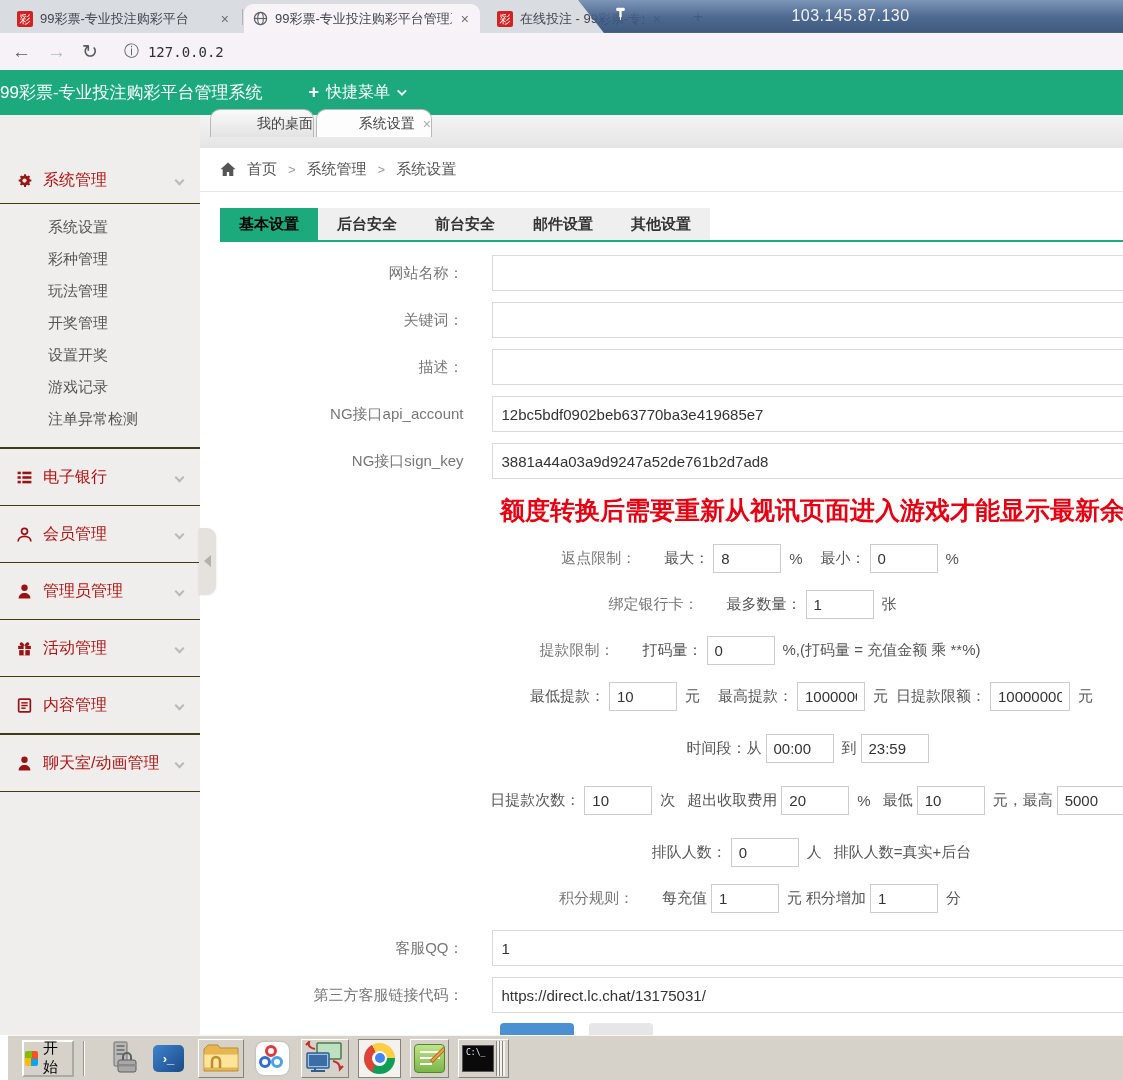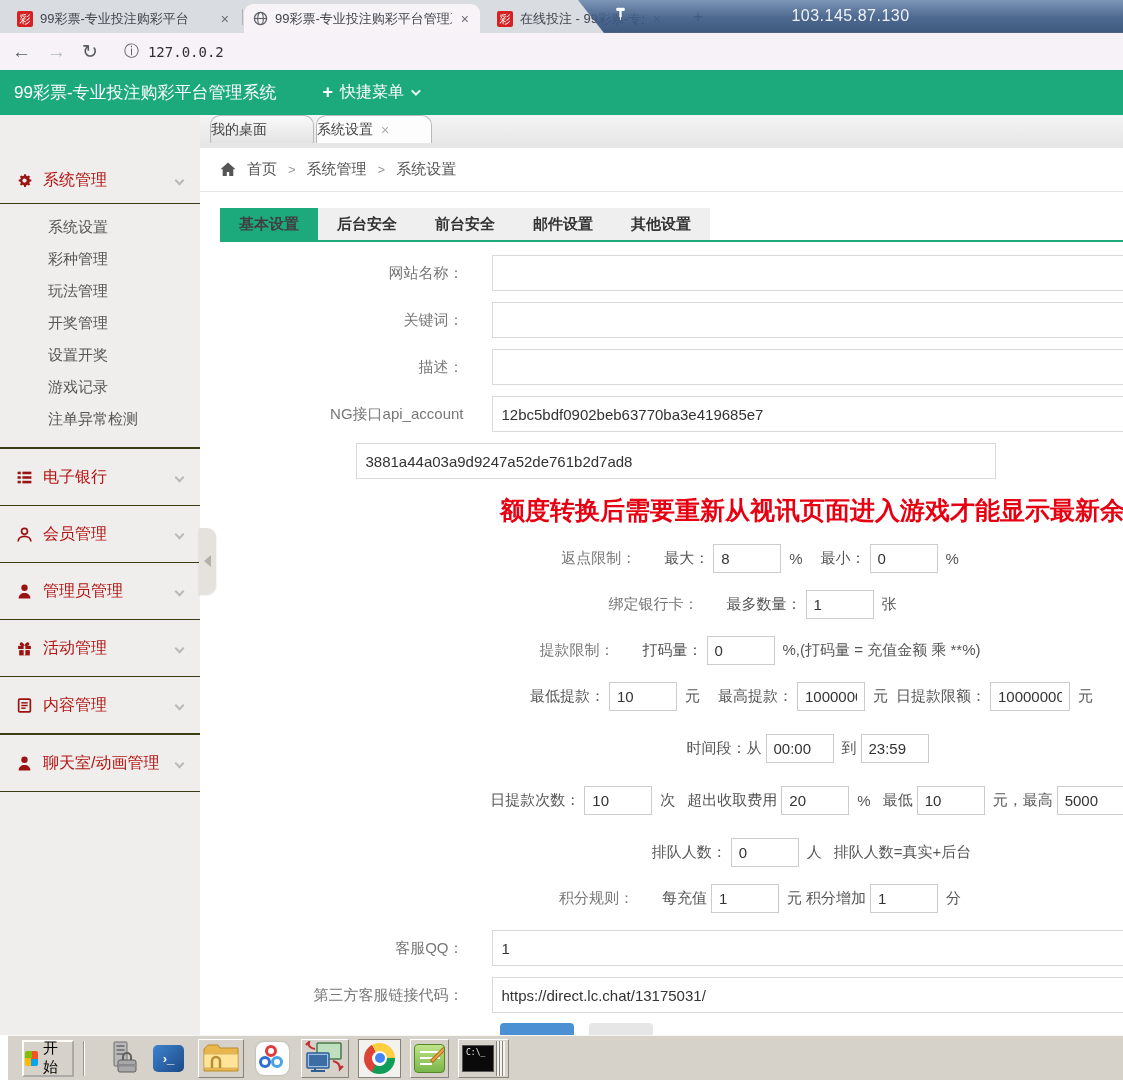--- a/index.html
+++ b/index.html
@@ -27,21 +27,21 @@
   .rdp-pin { position:absolute; left:34px; top:5px; }
 
   .toolbar { height:37px; background:#f7f2f7; display:flex; align-items:center; padding:0 12px; }
   .navbtn { font-size:19px; color:#555a60; margin-right:16px; }
   .navbtn.disabled { color:#b4b8bd; }
   .urlbox { display:flex; align-items:center; gap:9px; margin-left:10px; }
   .info-i { font-size:15px; color:#5f6368; }
   .urltext { font-family:"DejaVu Sans Mono","Liberation Mono",monospace; font-size:14px; color:#2e3033; }
 
   
-  .appheader { height:45px; background:#1caa7c; color:#fff; display:flex; align-items:center; padding-left:14px; }
+  .appheader { height:45px; background:#1caa7c; color:#fff; display:flex; align-items:center; }
   .apptitle { font-size:17px; }
   .quickmenu { display:flex; align-items:center; gap:7px; margin-left:46px; font-size:16px; }
   .qm-plus { font-size:18px; font-weight:bold; }
   .chev { display:inline-block; width:7px; height:7px; border-right:2px solid rgba(255,255,255,.9);
           border-bottom:2px solid rgba(255,255,255,.9); transform:rotate(45deg) translateY(-2px); }
 
   
   .appbody { display:flex; height:920px; position:relative; }
 
   .sidebar { width:200px; flex:none; background:#efeeec; position:relative; }
@@ -57,36 +57,36 @@
   .sicon { width:17px; height:17px; flex:none; }
   .collapse-handle { position:absolute; left:199px; top:413px; width:17px; height:66px; background:#e5e2de;
                      border-radius:0 9px 9px 0; box-shadow:0 1px 2px rgba(0,0,0,.15); display:flex;
                      align-items:center; justify-content:center; z-index:5; }
   .collapse-arrow { width:0; height:0; border-top:6px solid transparent; border-bottom:6px solid transparent;
                     border-right:7px solid #b4b1ac; }
 
   .content { flex:1; min-width:0; display:flex; flex-direction:column; background:#fff; }
 
   .wintabs { height:33px; background:linear-gradient(180deg,#f4f4f4,#e5e5e5); position:relative; flex:none; }
-  .wtab { position:absolute; bottom:5px; height:28px; display:flex; align-items:center; justify-content:flex-start;
+  .wtab { position:absolute; bottom:11px; height:28px; display:flex; align-items:center; justify-content:flex-end;
           gap:8px; font-size:14px; color:#444; border:1px solid #b9b9b9; border-bottom:none;
           border-radius:10px 10px 0 0; }
   .wtab.gray { left:10px; width:104px; background:linear-gradient(180deg,#fafafa,#e3e3e3); }
   .wtab.white { left:116px; width:116px; background:#fdfdfd; }
   .wtab .wclose { color:#aaa; font-size:14px; }
 
   .breadcrumb { height:44px; flex:none; display:flex; align-items:center; gap:11px; padding-left:20px;
                 background:#fff; border-bottom:1px solid #e7e7e7; font-size:15px; color:#555; }
   .crumb-sep { color:#999; font-size:13px; }
 
   .panel { flex:1; padding-top:16px; overflow:hidden; }
   .settabs { margin-left:20px; display:flex; border-bottom:2px solid #1caa7c; }
   .stab { height:32px; line-height:32px; padding:0 19px; font-size:15px; font-weight:bold; color:#333;
           background:#efefef; white-space:nowrap; }
-  .stab.active { background:#1caa7c; color:#404040; }
+  .stab.active { background:#1caa7c; color:#000000; }
 
   .form { margin-top:13px; font-size:15px; color:#777; }
   .frow { display:flex; align-items:center; margin-bottom:11px;justify-content:center; }
   .frow.sm { margin-bottom:17px; }
   .frow.sm2 { margin-bottom:23px; }
   .flabel { width:272px; flex:none; text-align:right; white-space:nowrap; }
   .fctrl { margin-left:28px; display:flex; align-items:center; white-space:nowrap; color:#555; }
   .winput { width:640px; height:36px; border:1px solid #d9d9d9; padding:0 9px; font-size:15px; color:#333;
             font-family:inherit; background:#fff; }
   .sinput { width:68px; height:29px; border:1px solid #ccc; padding:0 7px; font-size:15px; color:#333;
@@ -367,20 +367,21 @@
         </div>
 
         <div class="frow">
           <div class="flabel">NG接口api_account</div>
           <div class="fctrl">
               <input class="winput" value="12bc5bdf0902beb63770ba3e419685e7" style="">
             </div>
         </div>
 
         <div class="frow">
+          <div class="flabel">NG接口sign_key</div>
           <div class="fctrl">
               <input class="winput" value="3881a44a03a9d9247a52de761b2d7ad8" style="">
             </div>
         </div>
 
         <div class="warning">额度转换后需要重新从视讯页面进入游戏才能显示最新余额</div>
 
         <div class="frow sm">
           <div class="flabel">返点限制：</div>
           <div class="fctrl">

